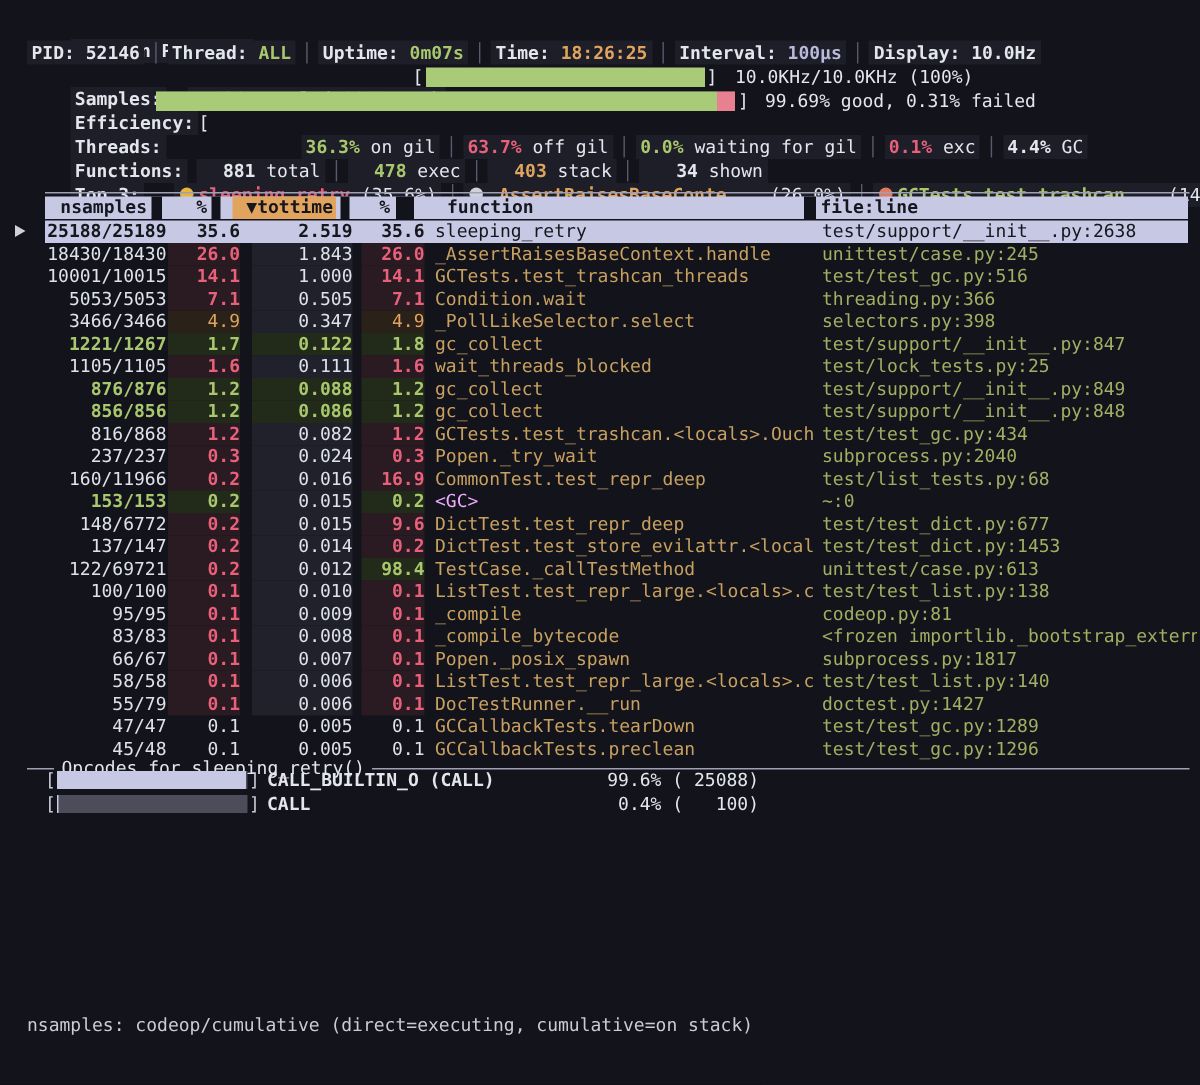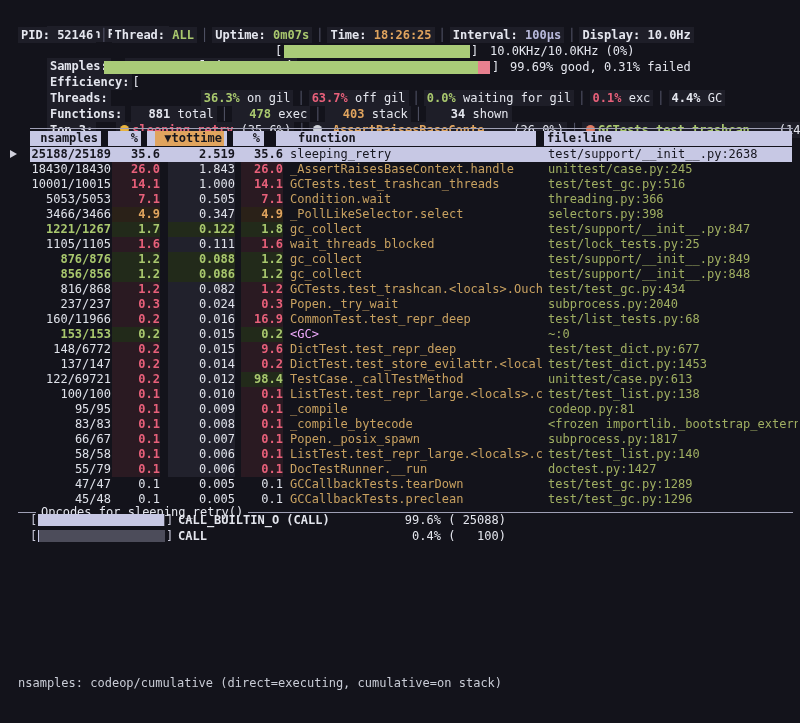--- a/index.html
+++ b/index.html
@@ -29,21 +29,21 @@
   .hcell{position:absolute;top:0;height:15px;color:#16161e;font-weight:700;text-align:right;white-space:pre}
   .hcell.left{text-align:left}
   .hcell.sort{background:var(--orange);padding-right:2px}
   .hgap{position:absolute;top:0;height:15px;background:var(--bg)}
   .trow{position:absolute;left:0;width:800px;height:15px;white-space:pre}
   .trow .rowbg{position:absolute;left:30px;width:762px;height:15px;background:var(--lav)}
   .cell{position:absolute;top:0;height:15px;text-align:right;overflow:hidden}
   .cell.left{text-align:left}
   .t-w{color:var(--fg2)} .t-p{color:var(--fg2)}
   .t-r{color:var(--red);font-weight:700} .t-g{color:var(--green);font-weight:700}
-  .t-o{color:var(--orange);font-weight:700}
+  .t-o{color:var(--orange);font-weight:400}
   .bg-w{background:#21212c} .bg-r{background:#2a1a22} .bg-g{background:#222a1a} .bg-o{background:#2a2118}
   .fn{color:var(--tan)} .fn.dim{color:#f0abfc} .fl{color:var(--file)}
   .dk{color:#16161e !important;background:transparent !important;font-weight:700}
   .dk.fn,.dk.fl{font-weight:400}
   .sel-arrow{position:absolute;left:10px;width:0;height:0;border-top:4px solid transparent;
              border-bottom:4px solid transparent;border-left:7px solid #d0d0dc}
   
   .opsep{position:absolute;left:18px;right:7px;height:15px;display:flex;align-items:center;gap:5px}
   .opsep .hr{height:1px;background:#9fa0b5}
   .opsep .w18{width:18px} .opsep .grow{flex:1}
@@ -68,21 +68,21 @@
     <span class="blk"><b>Tachyon Profiler</b></span>
   </div>
 
   <div class="hline" style="top:28px" id="status-line"><span class="blk"><b>PID:</b> <b class="c-white">52146</b></span><span class="sep">│</span><span class="blk"><b>Thread:</b> <b class="c-green">ALL</b></span><span class="sep">│</span><span class="blk"><b>Uptime:</b> <b class="c-green">0m07s</b></span><span class="sep">│</span><span class="blk"><b>Time:</b> <b class="c-orange">18:26:25</b></span><span class="sep">│</span><span class="blk"><b>Interval:</b> <b class="c-lavender">100µs</b></span><span class="sep">│</span><span class="blk"><b>Display:</b> <b class="c-white">10.0Hz</b></span></div>
 
   <div class="hline" style="top:44px">
     <span class="blk"><b>Samples:</b></span><span style="display:inline-block;width:14px"></span><span class="blk"><b>71038 total (10000.4/s)</b></span>
     <span class="abs" style="left:257px">[</span>
     <div class="bar" style="left:266px;width:186px"><div class="fill-green" id="samples-fill" style="width: 100%;"></div></div>
     <span class="abs" style="left:453px">]</span>
-    <span class="abs" style="left:472px">10.0KHz/10.0KHz (0%)</span>
+    <span class="abs" style="left:472px">10.0KHz/10.0KHz (100%)</span>
   </div>
 
   <div class="hline" style="top:60px">
     <span class="blk"><b>Efficiency:</b></span><span>[</span>
     <div class="bar" style="left:86px;width:386px">
       <div class="fill-green" id="eff-good" style="width: 96.9%;"></div><div class="fill-pink" id="eff-bad" style="width: 3.1%;"></div>
     </div>
     <span class="abs" style="left:474px">]</span>
     <span class="abs" style="left:492px">99.69% good, 0.31% failed</span>
   </div>

